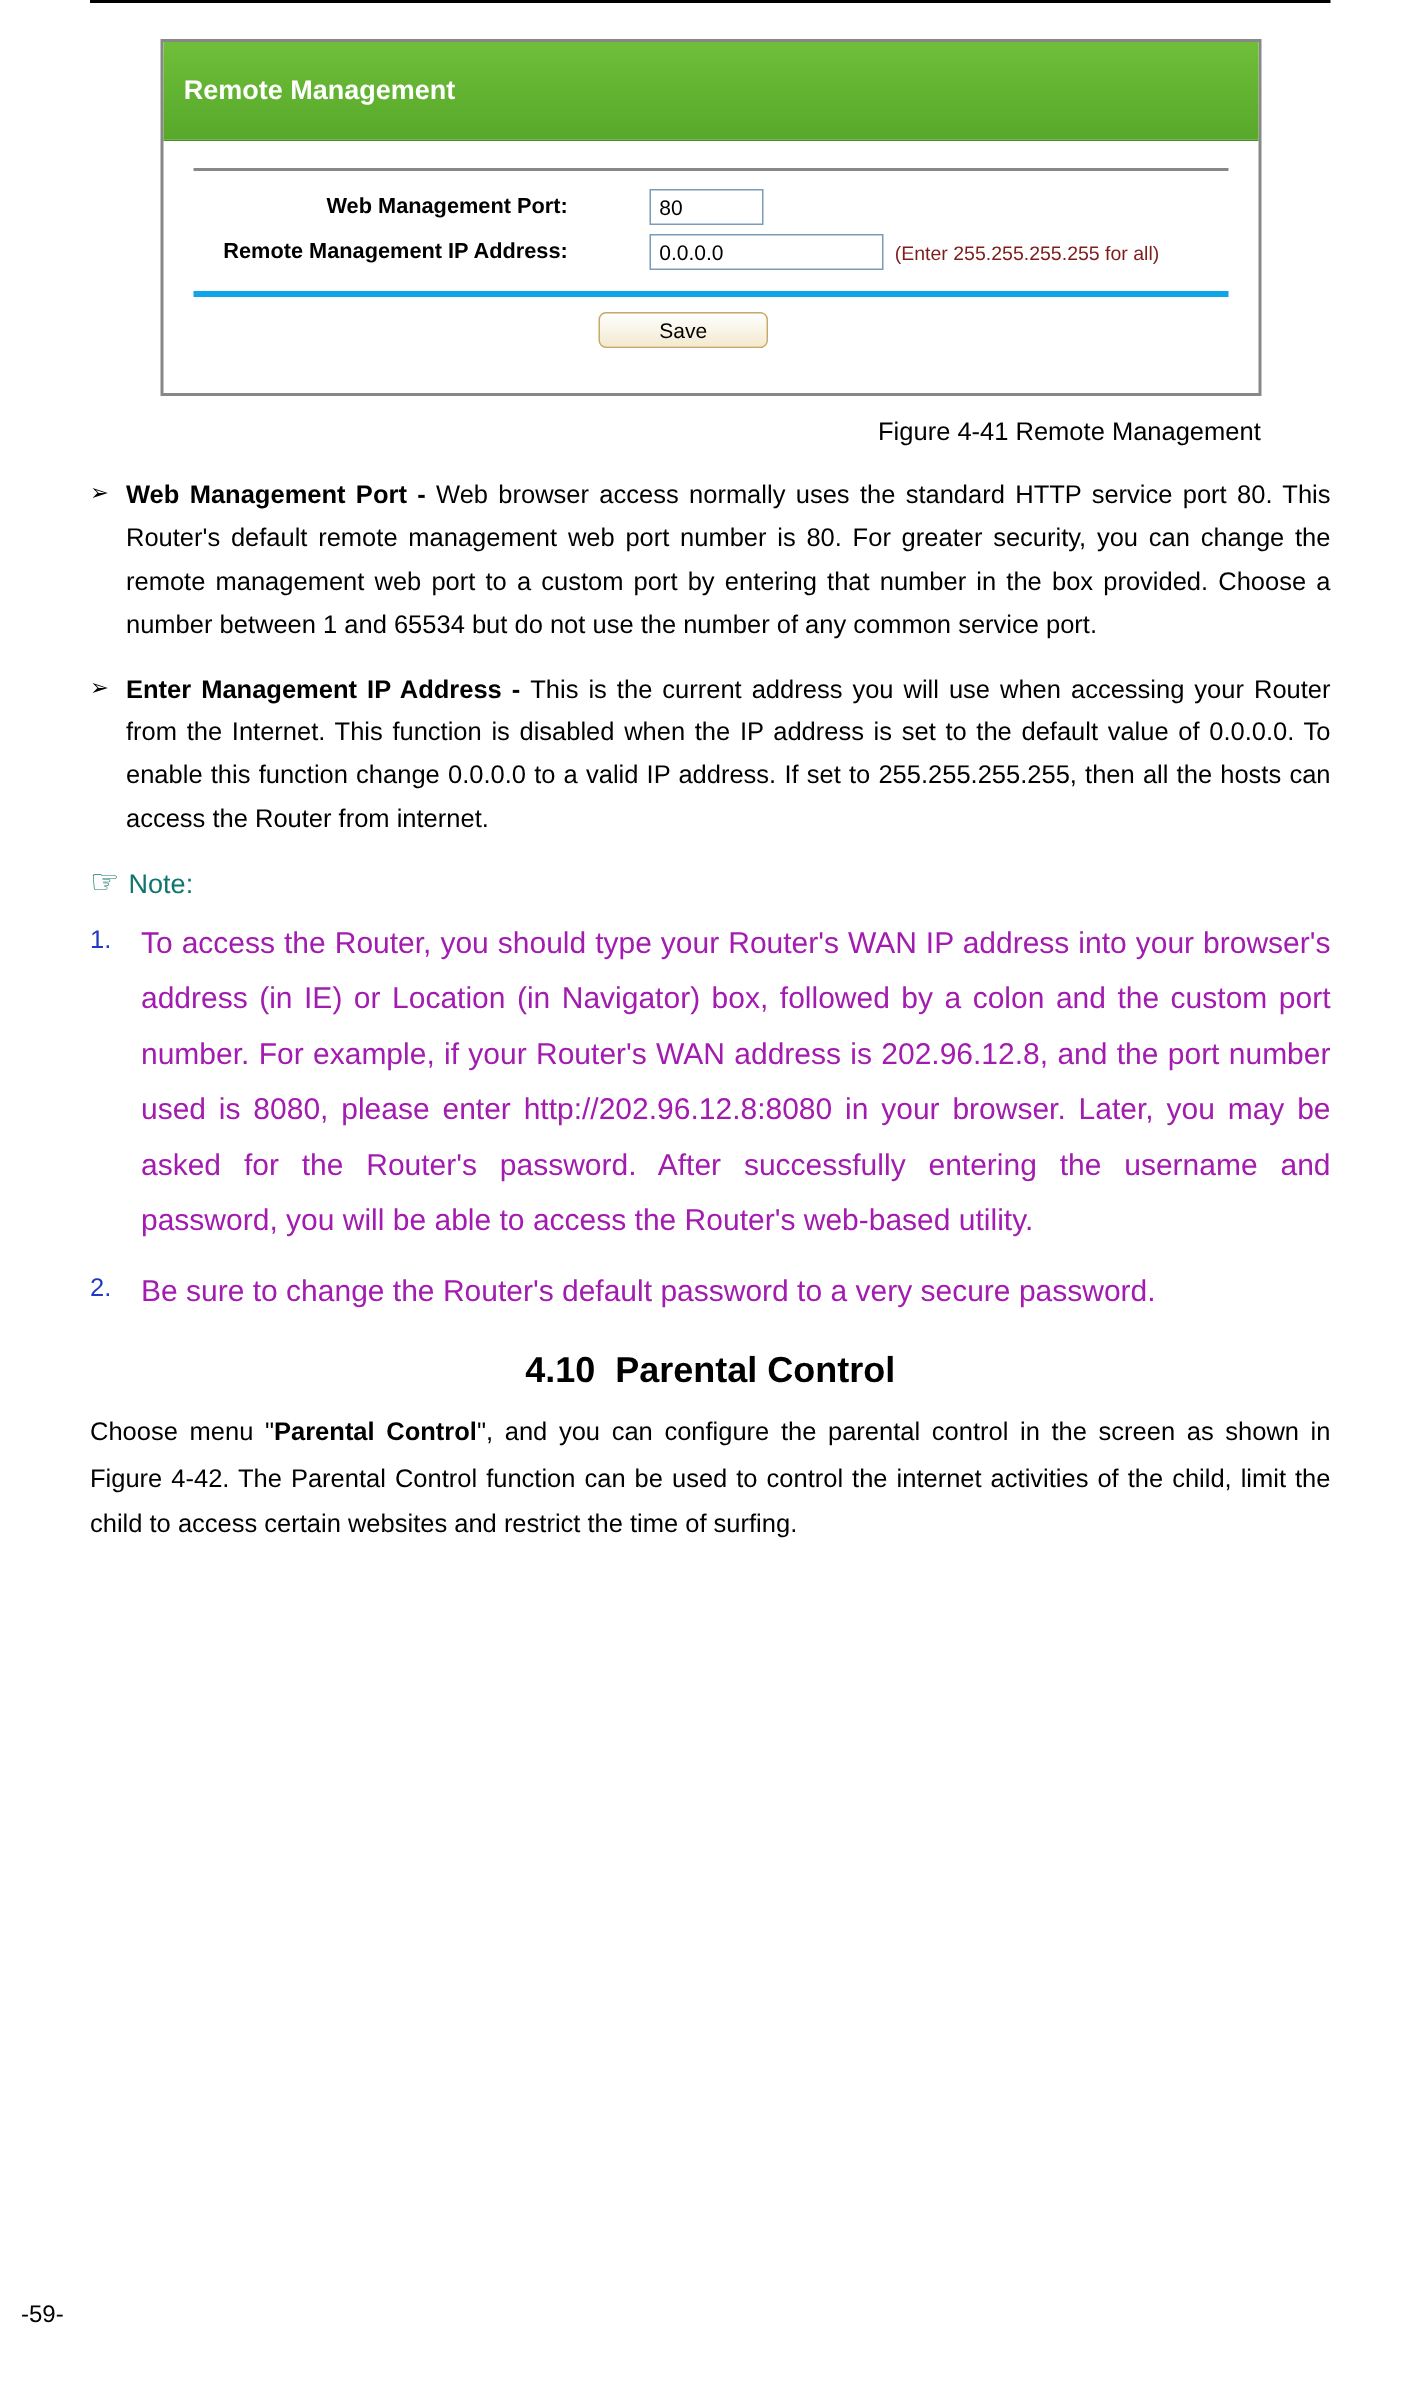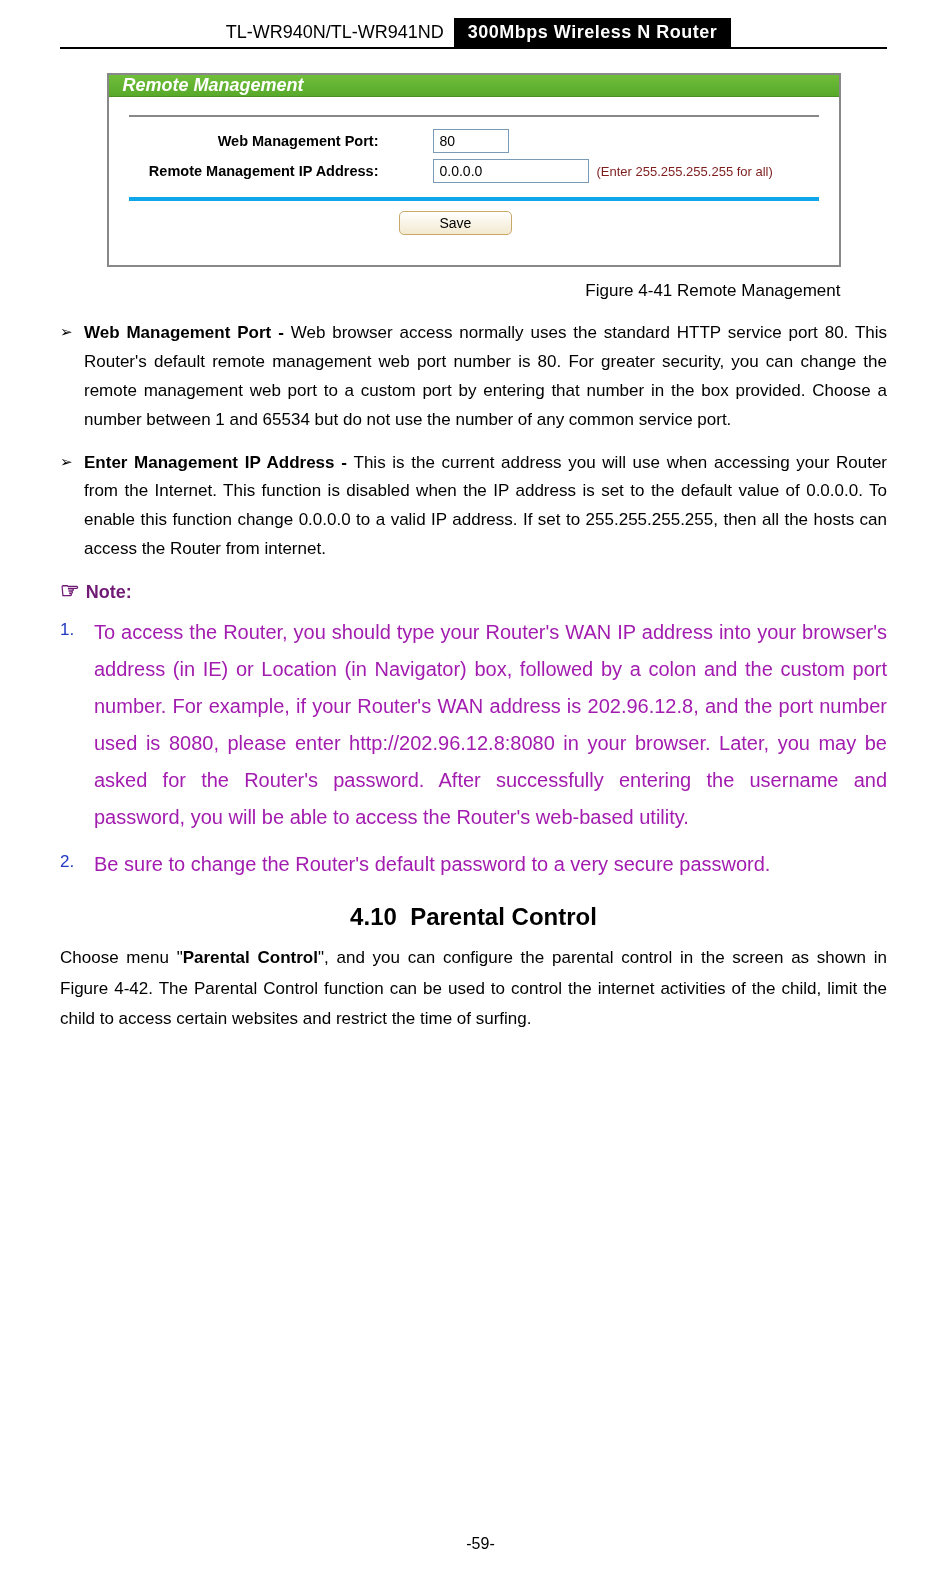--- a/index.html
+++ b/index.html
@@ -44,23 +44,22 @@
       width: 734px;
     }
     .figure-border {
       border: 2px solid #888;
       background: #fff;
     }
     .fig-titlebar {
       background: linear-gradient(#6fbf3a, #58a82b);
       color: #fff;
       font-weight: bold;
-      font-style: italic;
-      font-size: 18px;
-      padding: 0 14px;
+      font-size: 18px;
+      padding: 22px 14px;
       border-bottom: 1px solid #4a8f22;
     }
     .fig-body {
       padding: 18px 20px 20px 20px;
     }
     .fig-sep {
       border: none;
       border-top: 2px solid #888;
       margin: 0 0 12px 0;
     }
@@ -123,22 +122,22 @@
       font-size: 15px;
       line-height: 1.7;
     }
     .bullet-text {
       flex: 1;
       font-size: 17px;
       line-height: 1.7;
       text-align: justify;
     }
     .note-head {
-      color: #701a75;
-      font-weight: bold;
+      color: #0f766e;
+      font-weight: normal;
       font-size: 18px;
       margin-top: 6px;
       margin-bottom: 10px;
     }
     .note-hand {
       font-size: 22px;
       margin-right: 6px;
     }
     .note-list .num {
       width: 34px;
@@ -167,33 +166,28 @@
     }
     .paragraph {
       font-size: 17px;
       line-height: 1.8;
       text-align: justify;
     }
     .page-number {
       position: absolute;
       bottom: 34px;
       left: 14px; right: 0;
-      text-align: center;
       font-size: 16px;
     }
   </style>
 </head>
 <body>
 
 <div class="page">
 
-  <div class="header-row">
-    <div class="header-left">TL-WR940N/TL-WR941ND</div>
-    <div class="header-right">300Mbps Wireless N Router</div>
-  </div>
   <div class="header-rule"></div>
 
   <div class="figure-wrap">
     <div class="figure-border">
       <div class="fig-titlebar">Remote Management</div>
       <div class="fig-body">
         <hr class="fig-sep">
         <div class="fig-row">
           <div class="fig-label">Web Management Port:</div>
           <input class="fig-input" type="text" value="80" style="">

